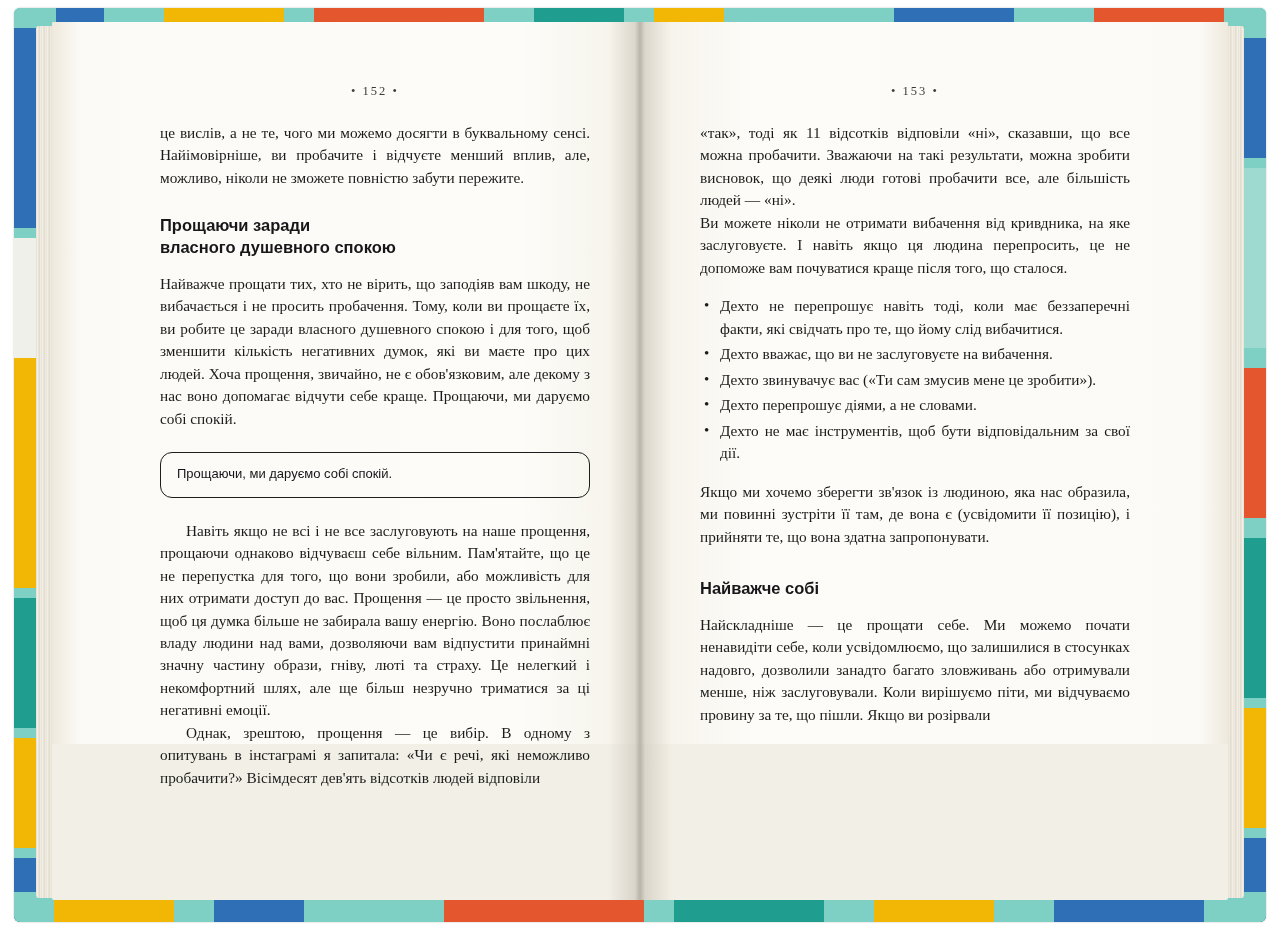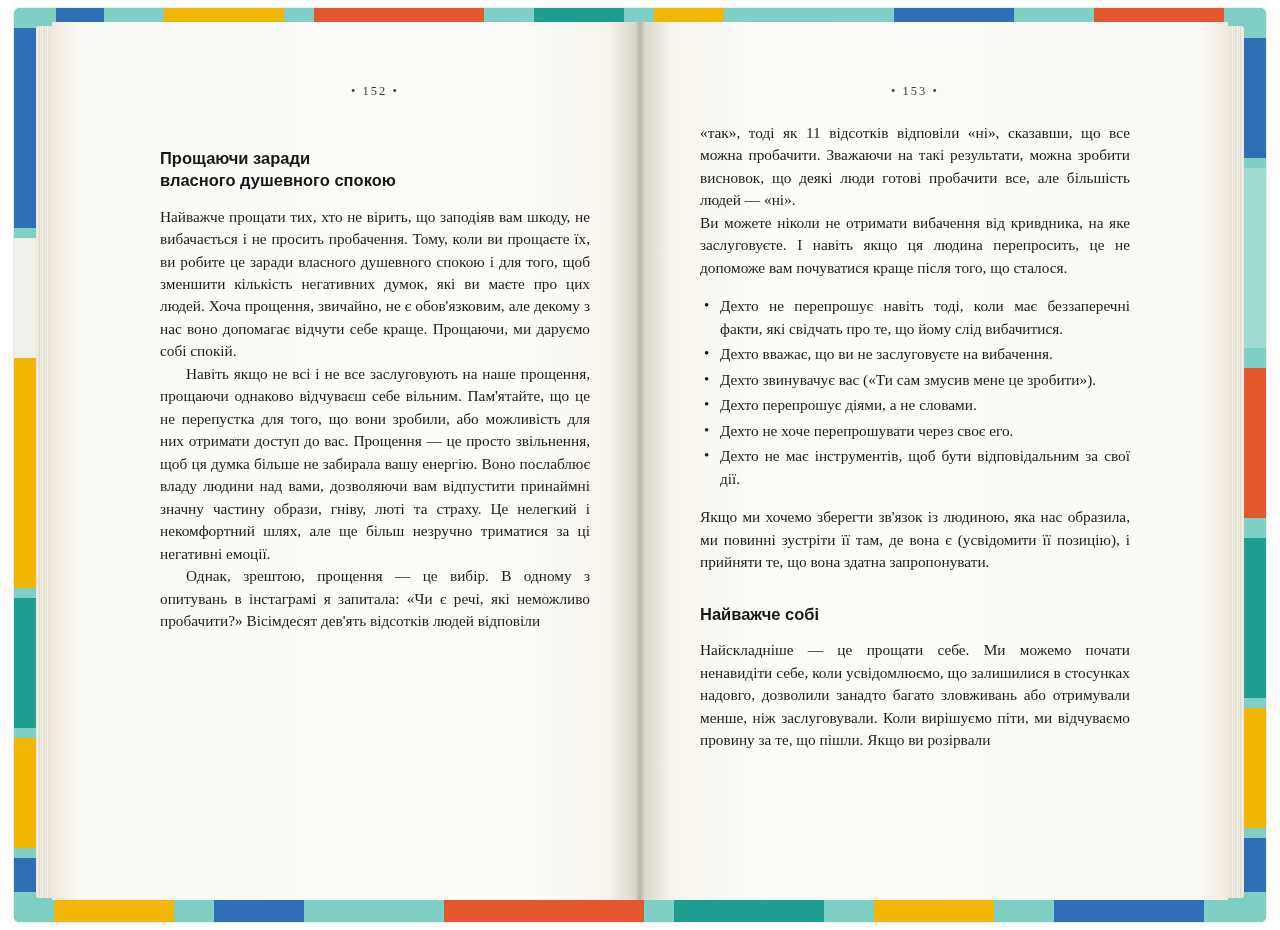--- a/index.html
+++ b/index.html
@@ -44,21 +44,21 @@
     position: absolute;
     left: 52px; top: 22px;
     width: 1176px; height: 878px;
     background: #f2efe6;
     border-radius: 2px;
   }
   .page {
     position: absolute;
     top: 0;
     width: 588px;
-    height: 878px;
+    height: 722px;
     background: #fbfaf5;
   }
   .page.left  { left: 0;   border-radius: 2px 0 0 2px;
                 background: linear-gradient(to right,#efe9dc 0px,#fbfaf6 28px,#fdfcf8 80%,#f4f1e8 100%); }
   .page.right { left: 588px; border-radius: 0 2px 2px 0;
                 background: linear-gradient(to left,#efe9dc 0px,#fbfaf6 28px,#fdfcf8 80%,#f4f1e8 100%); }
 
   
   .gutter {
     position: absolute;
@@ -198,46 +198,47 @@
 
   <div class="edge-left"></div>
   <div class="edge-right"></div>
 
   <div class="pages">
 
     <div class="page left">
       <div class="folio">• 152 •</div>
       <div class="text-col">
 
+        <p>це вислів, а не те, чого ми можемо досягти в буквальному сенсі. Найімовірніше, ви пробачите і відчуєте менший вплив, але, можливо, ніколи не зможете повністю забути пережите.</p>
 
         <h2 class="heading"><span>Прощаючи заради</span><br><span>власного душевного спокою</span></h2>
 
         <p>Найважче прощати тих, хто не вірить, що заподіяв вам шкоду, не вибачається і не просить пробачення. Тому, коли ви прощаєте їх, ви робите це заради власного душевного спокою і для того, щоб зменшити кількість негативних думок, які ви маєте про цих людей. Хоча прощення, звичайно, не є обов'язковим, але декому з нас воно допомагає відчути себе краще. Прощаючи, ми даруємо собі спокій.</p>
 
+        <div class="callout">Прощаючи, ми даруємо собі спокій.</div>
 
         <p class="ind">Навіть якщо не всі і не все заслуговують на наше прощення, прощаючи однаково відчуваєш себе вільним. Пам'ятайте, що це не перепустка для того, що вони зробили, або можливість для них отримати доступ до вас. Прощення — це просто звільнення, щоб ця думка більше не забирала вашу енергію. Воно послаблює владу людини над вами, дозволяючи вам відпустити принаймні значну частину образи, гніву, люті та страху. Це нелегкий і некомфортний шлях, але ще більш незручно триматися за ці негативні емоції.</p>
         <p class="ind">Однак, зрештою, прощення — це вибір. В одному з опитувань в інстаграмі я запитала: «Чи є речі, які неможливо пробачити?» Вісімдесят дев'ять відсотків людей відповіли</p>
       </div>
     </div>
 
     <div class="page right">
       <div class="folio">• 153 •</div>
       <div class="text-col">
 
         <p>«так», тоді як 11 відсотків відповіли «ні», сказавши, що все можна пробачити. Зважаючи на такі результати, можна зробити висновок, що деякі люди готові пробачити все, але більшість людей — «ні».</p>
 
 
         <p>Ви можете ніколи не отримати вибачення від кривдника, на яке заслуговуєте. І навіть якщо ця людина перепросить, це не допоможе вам почуватися краще після того, що сталося.</p>
 
         <ul class="bullets">
           <li>Дехто не перепрошує навіть тоді, коли має беззаперечні факти, які свідчать про те, що йому слід вибачитися.</li>
           <li>Дехто вважає, що ви не заслуговуєте на вибачення.</li>
           <li>Дехто звинувачує вас («Ти сам змусив мене це зробити»).</li>
           <li>Дехто перепрошує діями, а не словами.</li>
-          <li>Дехто не хоче перепрошувати через своє его.</li>
           <li>Дехто не має інструментів, щоб бути відповідальним за свої дії.</li>
         </ul>
 
         <p>Якщо ми хочемо зберегти зв'язок із людиною, яка нас образила, ми повинні зустріти її там, де вона є (усвідомити її позицію), і прийняти те, що вона здатна запропонувати.</p>
 
         <h2 class="heading tight">Найважче собі</h2>
 
         <p>Найскладніше — це прощати себе. Ми можемо почати ненавидіти себе, коли усвідомлюємо, що залишилися в стосунках надовго, дозволили занадто багато зловживань або отримували менше, ніж заслуговували. Коли вирішуємо піти, ми відчуваємо провину за те, що пішли. Якщо ви розірвали</p>
       </div>
     </div>

